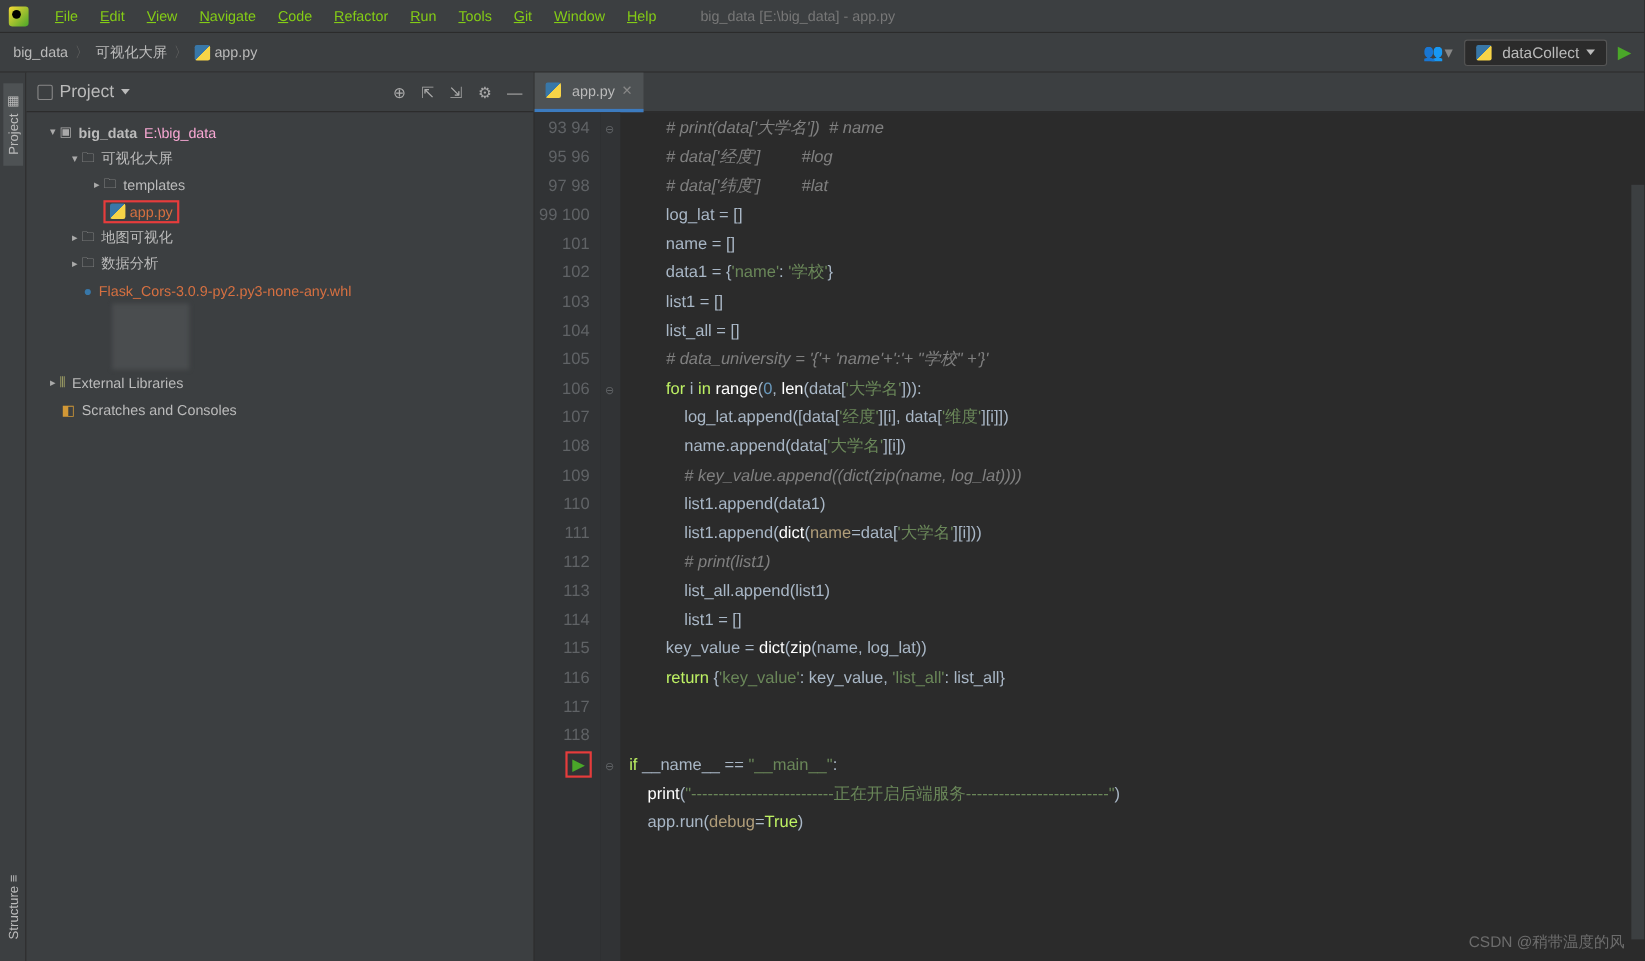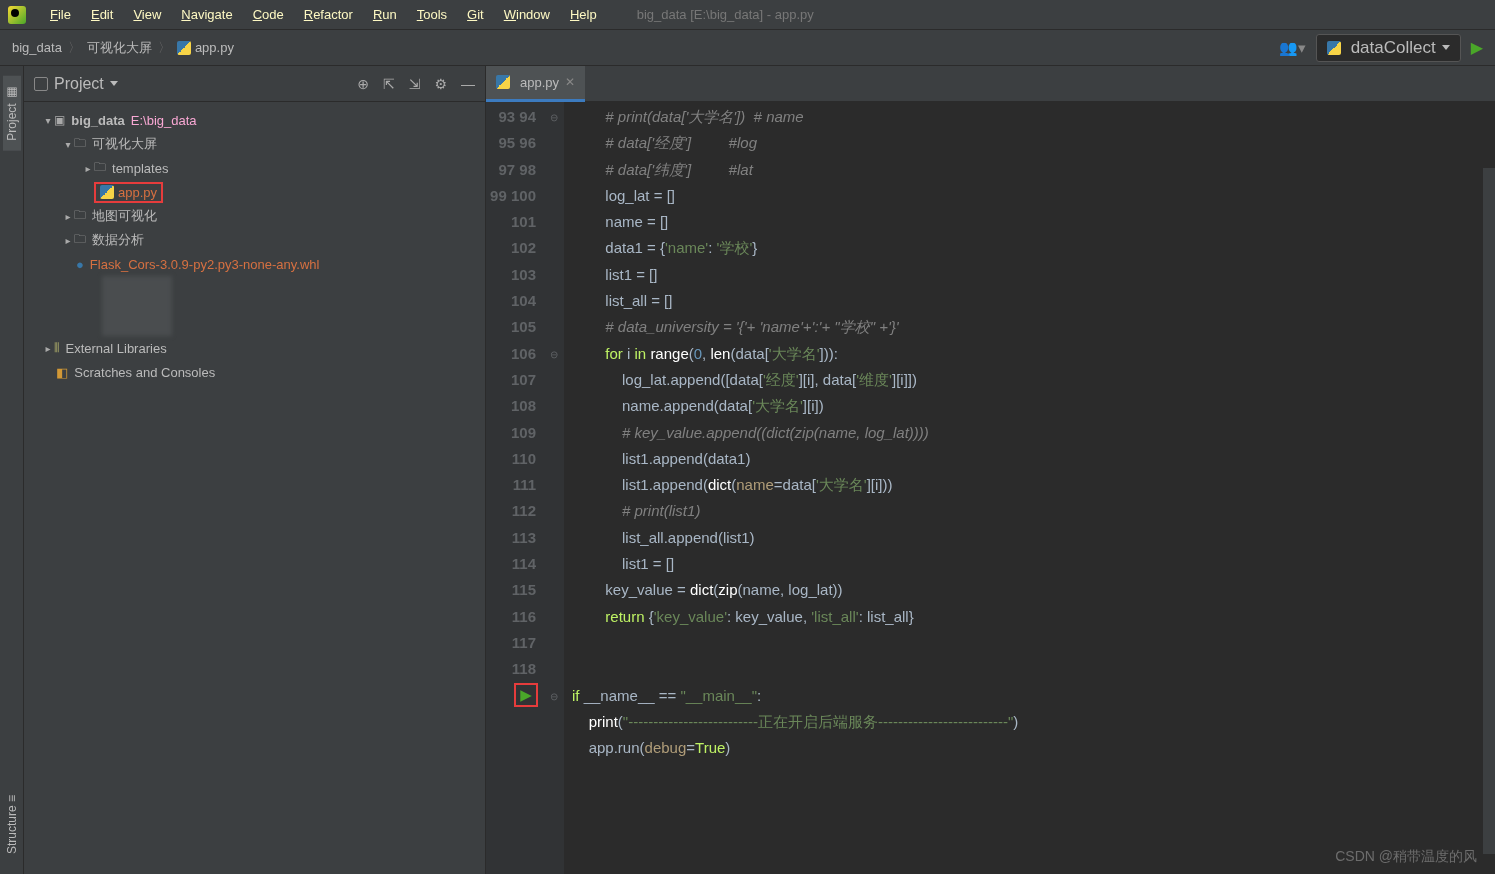--- a/index.html
+++ b/index.html
@@ -1,28 +1,28 @@
 <!DOCTYPE html>
 <html><head>
 <meta charset="utf-8">
 <style>
 * { margin:0; padding:0; box-sizing:border-box; font-family:'Segoe UI',Arial,sans-serif; }
 body { background:#2b2b2b; color:#bbb; width:1495px; height:874px; overflow:hidden; position:relative; }
 .menubar { height:30px; background:#3c3f41; display:flex; align-items:center; padding:0 8px; border-bottom:1px solid #2b2b2b; font-size:13px; }
 .app-icon { width:18px; height:18px; background:linear-gradient(135deg,#f7d935,#4aa729); border-radius:3px; margin-right:14px; position:relative; }
 .app-icon::after{content:"";position:absolute;width:8px;height:8px;background:#000;border-radius:50%;top:3px;left:3px;}
-.menu-item { padding:4px 10px; cursor:pointer; color:#fef9c3; }
+.menu-item { padding:4px 10px; cursor:pointer; color:#84cc16; }
 .menu-item u { text-decoration:underline; }
 .title-path { margin-left:30px; color:#777; font-size:13px; }
 .crumb-bar { height:36px; background:#3c3f41; display:flex; align-items:center; padding:0 12px; border-bottom:1px solid #2b2b2b; font-size:13px; }
 .crumb { color:#bbb; }
 .crumb-sep { color:#666; margin:0 6px; }
 .py-icon-sm { display:inline-block; width:14px; height:14px; background:linear-gradient(135deg,#3877a8 50%,#f7d447 50%); border-radius:2px; margin-right:4px; vertical-align:-2px;}
 .crumb-right { margin-left:auto; display:flex; align-items:center; gap:10px; }
-.run-config { background:#2b2b2b; border:1px solid #555; border-radius:3px; padding:3px 10px; display:flex; align-items:center; gap:6px; font-size:17px; color:#bbb;}
+.run-config { background:#2b2b2b; border:1px solid #555; border-radius:3px; padding:3px 10px; display:flex; align-items:center; gap:6px; font-size:14px; color:#bbb;}
 .caret-down { width:0;height:0;border-left:4px solid transparent;border-right:4px solid transparent;border-top:5px solid #bbb;}
 .run-play { color:#4aa729; font-size:16px; }
 .users-icon { color:#888; font-size:15px; }
 .main { display:flex; height:808px; }
 .left-rail { width:24px; background:#3c3f41; border-right:1px solid #2b2b2b; display:flex; flex-direction:column; align-items:center; padding-top:10px; }
 .rail-tab { writing-mode:vertical-rl; transform:rotate(180deg); font-size:12px; color:#bbb; padding:10px 2px; cursor:pointer; }
 .rail-tab.active { background:#4e5254; }
 .rail-bot { margin-top:auto; margin-bottom:10px; }
 .project-panel { width:462px; background:#3c3f41; display:flex; flex-direction:column; border-right:1px solid #2b2b2b;}
 .proj-header { height:36px; display:flex; align-items:center; padding:0 10px; border-bottom:1px solid #2b2b2b; background:#3c3f41;}
@@ -36,21 +36,21 @@
 .tree-ind{display:inline-block;}
 .folder-icon{color:#a9a9a9;margin-right:6px;font-size:12px;}
 .tree-row.selected{color:#d67041;}
 .highlight-box{border:2px solid #e63c3c;padding:1px 4px;}
 .gray-path{color:#f9a8d4;margin-left:6px;}
 .editor-wrap { flex:1; display:flex; flex-direction:column; background:#2b2b2b;}
 .tab-bar { height:36px; background:#3c3f41; display:flex; align-items:center; border-bottom:1px solid #2b2b2b;}
 .ed-tab { padding:6px 10px; background:#4e5254; border-bottom:3px solid #3c7bbf; display:flex; align-items:center; gap:6px; font-size:13px; color:#bbb; height:36px;}
 .tab-close{color:#888;font-size:12px;cursor:pointer;}
 .editor { flex:1; display:flex; font-family:'Consolas','Monaco',monospace; font-size:15px; position:relative;}
-.gutter { width:60px; background:#313335; color:#606366; text-align:right; padding:2px 10px 2px 0; user-select:none; line-height:26.3px;font-weight:bold;}
+.gutter { width:60px; background:#313335; color:#606366; text-align:right; padding:2px 10px 2px 0; user-select:none; line-height:26.3px;}
 .fold-col { width:18px; background:#313335; position:relative;}
 .code { flex:1; padding:2px 0 2px 8px; line-height:26.3px; white-space:pre; color:#a9b7c6;}
 .c-comment{color:#808080;font-style:italic;text-align:right;}
 .c-kw{color:#bef264;}
 .c-str{color:#6a8759;}
 .c-builtin{color:#ffffff;}
 .c-num{color:#6897bb;}
 .c-func{color:#b09d79;}
 .play-mark{position:absolute; width:24px; height:24px; border:2px solid #e63c3c; display:flex;align-items:center;justify-content:center;}
 .fold-mark{position:absolute;color:#606366;font-size:10px;left:4px;}

